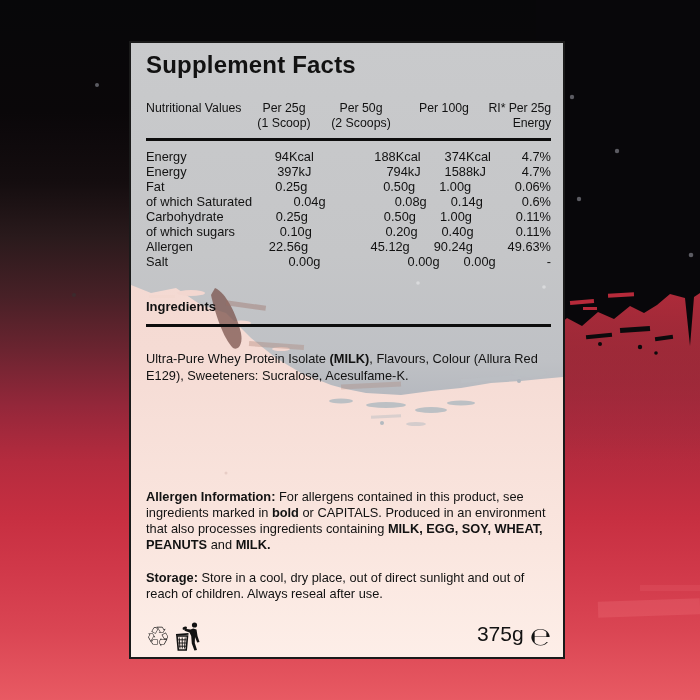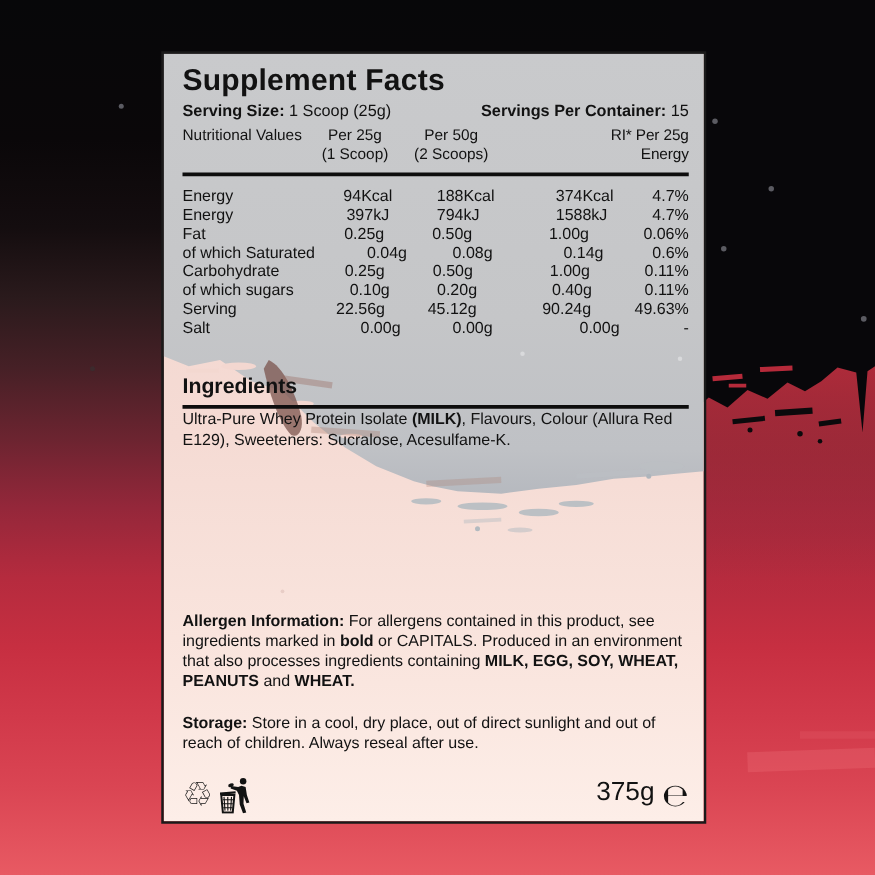--- a/index.html
+++ b/index.html
@@ -26,27 +26,27 @@
   .thead [data-index="2"]{width:86px;text-align:center;}
   .thead [data-index="3"]{width:80px;text-align:center;}
   .thead [data-index="4"]{flex:1;text-align:right;white-space:nowrap;letter-spacing:-.1px;}
   .hline{display:block;}
   .rule{height:3px;background:#0d0d0d;}
   .rule1{top:95px;} .rule2{top:281px;}
   .tbody{top:106px;font-size:12.8px;}
   .trow{display:flex;line-height:15px;height:15px;gap:24px;}
   .c1{width:104px;text-align:left;white-space:nowrap;}
   .c2{width:68px;text-align:center;transform:translateX(10px);}
-  .c3{width:86px;text-align:left;transform:translateX(13px);}
+  .c3{width:86px;text-align:right;transform:translateX(13px);}
   .c4{width:80px;text-align:left;transform:translateX(13px);}
   .c5{flex:1;text-align:right;}
   .footnote{top:234px;font-size:10px;}
-  .ing-head{top:256px;font-size:17px;font-weight:bold;}
+  .ing-head{top:256px;font-size:13px;font-weight:bold;}
   .para{font-size:12.8px;line-height:16.5px;}
-  .ing-text{top:284px;}
+  .ing-text{top:308px;}
   .allergen{top:446px;line-height:16px;}
   .storage{top:527px;line-height:16px;}
   .bottomrow{top:576px;height:34px;display:flex;justify-content:space-between;align-items:center;}
   .icons{display:flex;align-items:center;gap:5px;}
   .recycle{font-size:27px;line-height:27px;font-family:"DejaVu Sans",sans-serif;}
   .weight{display:flex;font-size:21px;}
   .esign{font-size:25px;margin-left:6px;font-family:"DejaVu Sans",sans-serif;}
   b{font-weight:bold;}
 </style>
 </head>
@@ -136,38 +136,38 @@
       <circle cx="287" cy="240" r="1.8" fill="#d9dadc"></circle>
       <circle cx="413" cy="244" r="1.8" fill="#d9dadc"></circle>
       <circle cx="388" cy="338" r="2" fill="#aeb5bc"></circle>
       <circle cx="251" cy="380" r="2" fill="#b3bac0"></circle>
       <circle cx="95" cy="430" r="1.5" fill="#e8cdc6"></circle>
     </svg>
 
     <div class="content">
       <div class="sec title">Supplement Facts</div>
 
-      <div class="sec serving">
-        <span><b>Serving Size:</b><span> 1 Scoop (25g)</span></span>
-        <span><b>Servings Per Container:</b><span> 15</span></span>
-      </div>
 
       <div class="sec thead">
 
       <div class="hcell" data-index="0">
             <span class="hline">Nutritional Values</span>
             <span class="hline"></span>
           </div>
           <div class="hcell" data-index="1">
             <span class="hline">Per 25g</span>
             <span class="hline">(1 Scoop)</span>
           </div>
           <div class="hcell" data-index="2">
             <span class="hline">Per 50g</span>
             <span class="hline">(2 Scoops)</span>
+          </div>
+          <div class="hcell" data-index="3">
+            <span class="hline">Per 100g</span>
+            <span class="hline"></span>
           </div>
           <div class="hcell" data-index="4">
             <span class="hline">RI* Per 25g</span>
             <span class="hline">Energy</span>
           </div>
         </div>
 
       <div class="sec rule rule1"></div>
 
       <div class="sec tbody">
@@ -208,21 +208,21 @@
             <div class="c5">0.11%</div>
           </div>
           <div class="trow" data-index="5">
             <div class="c1">of which sugars</div>
             <div class="c2">0.10g</div>
             <div class="c3">0.20g</div>
             <div class="c4">0.40g</div>
             <div class="c5">0.11%</div>
           </div>
           <div class="trow" data-index="6">
-            <div class="c1">Serving</div>
+            <div class="c1">Allergen</div>
             <div class="c2">22.56g</div>
             <div class="c3">45.12g</div>
             <div class="c4">90.24g</div>
             <div class="c5">49.63%</div>
           </div>
           <div class="trow" data-index="7">
             <div class="c1">Salt</div>
             <div class="c2">0.00g</div>
             <div class="c3">0.00g</div>
             <div class="c4">0.00g</div>
@@ -230,21 +230,21 @@
           </div>
         </div>
 
 
       <div class="sec ing-head">Ingredients</div>
 
       <div class="sec rule rule2"></div>
 
       <div class="sec para ing-text"><span>Ultra-Pure Whey Protein Isolate </span><b>(MILK)</b><span>, Flavours, Colour (Allura Red E129), Sweeteners: Sucralose, Acesulfame-K.</span></div>
 
-      <div class="sec para allergen"><b>Allergen Information:</b><span> For allergens contained in this product, see ingredients marked in </span><b>bold</b><span> or CAPITALS. Produced in an environment that also processes ingredients containing </span><b>MILK, EGG, SOY, WHEAT, PEANUTS</b><span> and </span><b>WHEAT.</b></div>
+      <div class="sec para allergen"><b>Allergen Information:</b><span> For allergens contained in this product, see ingredients marked in </span><b>bold</b><span> or CAPITALS. Produced in an environment that also processes ingredients containing </span><b>MILK, EGG, SOY, WHEAT, PEANUTS</b><span> and </span><b>MILK.</b></div>
 
       <div class="sec para storage"><b>Storage:</b><span> Store in a cool, dry place, out of direct sunlight and out of reach of children. Always reseal after use.</span></div>
 
       <div class="sec bottomrow">
         <div class="icons">
           <span class="recycle">♲</span>
           <svg width="25" height="29" viewBox="0 0 25 29">
             <g fill="#121212">
               <rect x="1" y="11.5" width="12.5" height="1.8" transform="rotate(-4 7 12.4)"></rect>
               <path d="M2,14 L12.5,14 L11.2,28 L3.3,28 Z" fill="none" stroke="#121212" stroke-width="1.6"></path>

